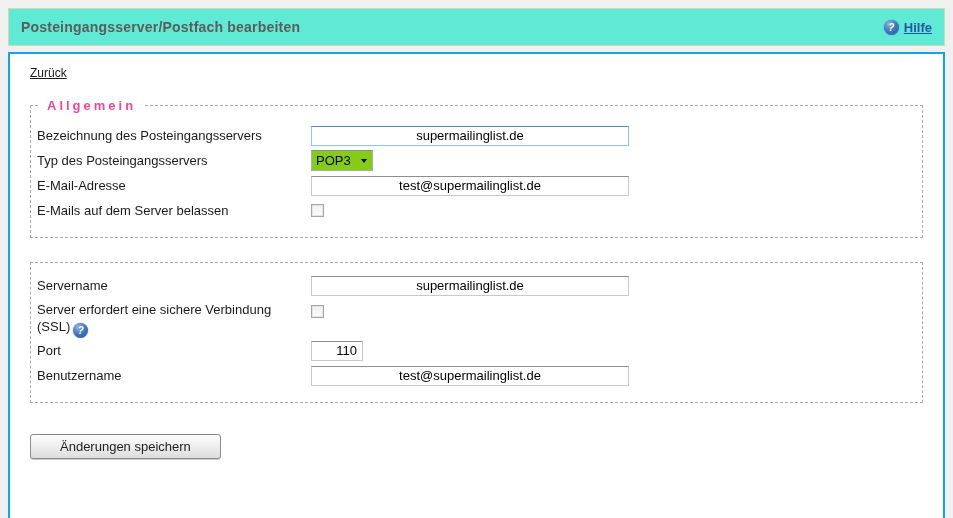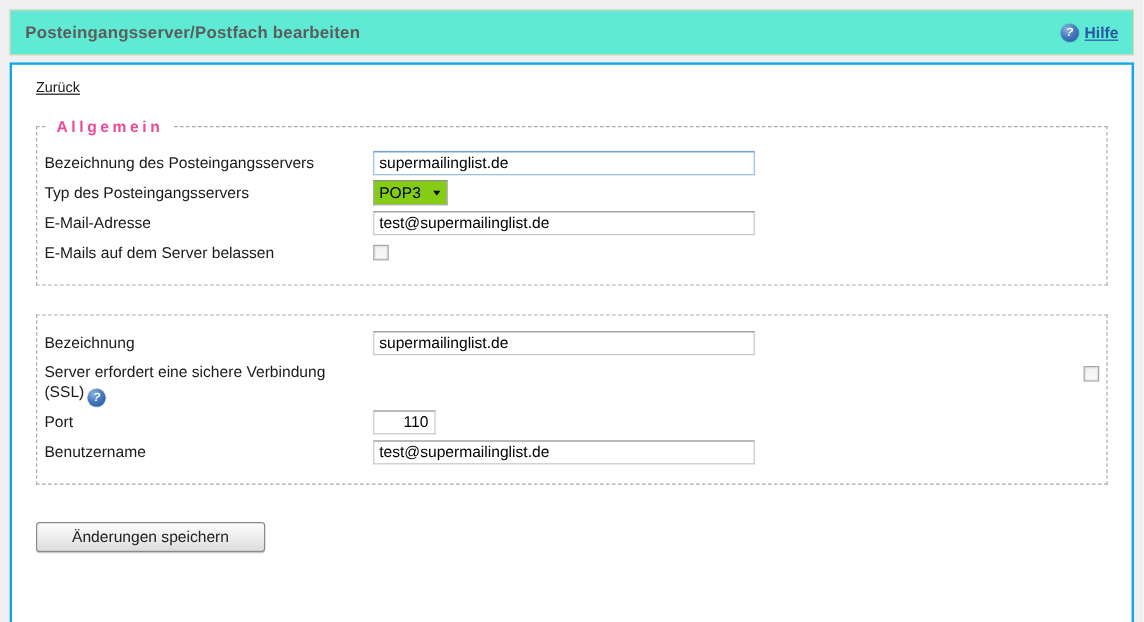--- a/index.html
+++ b/index.html
@@ -37,28 +37,28 @@
   a.back-link { color:#1A1A1A; text-decoration:underline; font-size:12px; }
   fieldset {
     border:1px dashed #ABABAB; margin-top:18px; padding:10px 6px 14px 6px;
   }
   fieldset.zugang { margin-top:24px; }
   legend {
     color:#ec4899; font-weight:bold; letter-spacing:3px; font-size:13px;
     padding:0 8px; margin-left:2px;
   }
   .row { display:flex; align-items:center; min-height:25px; }
-  .row.top { align-items:flex-start; padding-top:3px;justify-content:space-between; }
+  .row.top { align-items:flex-start; padding-top:3px; }
   .lbl { width:274px; flex:0 0 274px; padding-right:6px; line-height:17px; }
   .ctrl { display:flex; align-items:center; }
   input[type="text"], input[type="password"] {
     width:318px; height:20px; padding:1px 4px;
     border:1px solid #C9C9C9; border-top-color:#8E8E8E;
     font-family:"Liberation Sans","DejaVu Sans",sans-serif; font-size:13px;
-    color:#000; background:#fff; outline:none;
+    color:#000; background:#fff; outline:none;text-align:center;
   }
   input.focused {
     border:1px solid #9CC3E5; border-top-color:#5A8BBE;
     box-shadow:0 0 1px #BFD9EF;
   }
   input.port { width:52px; text-align:right; padding-right:5px; }
   .select-wrap { position:relative; display:inline-block; }
   select {
     -webkit-appearance:none; appearance:none;
     width:62px; height:21px; padding:1px 16px 1px 4px;
@@ -137,21 +137,21 @@
       <div class="lbl">E-Mails auf dem Server belassen</div>
       <div class="ctrl">
         <input type="checkbox" style="">
       </div>
     </div>
   </fieldset>
 
   <fieldset class="zugang">
 
     <div class="row">
-      <div class="lbl">Bezeichnung</div>
+      <div class="lbl">Servername</div>
       <div class="ctrl">
         <input type="text" value="supermailinglist.de" style="">
       </div>
     </div>
 
     <div class="row top">
       <div class="ssl-label-wrap"><span>Server erfordert eine sichere Verbindung (SSL)</span><span class="help-icon">?</span>
       </div>
       <div class="ctrl" style="padding-top:4px;">
         <input type="checkbox" style="">

